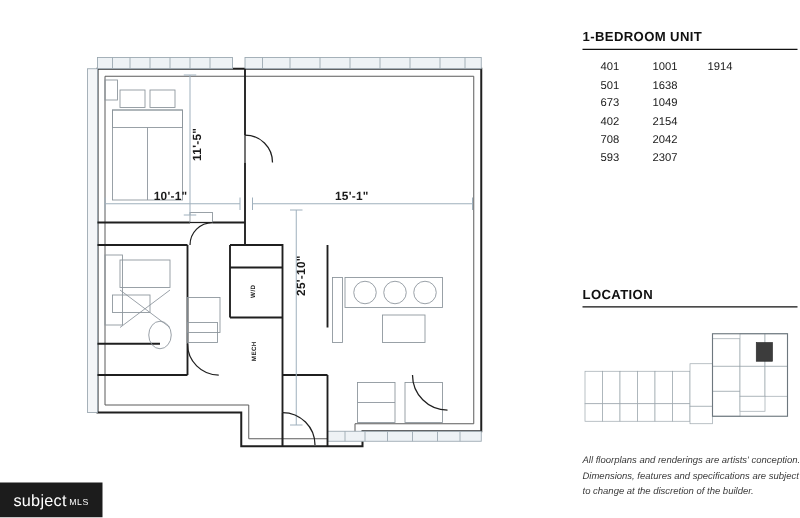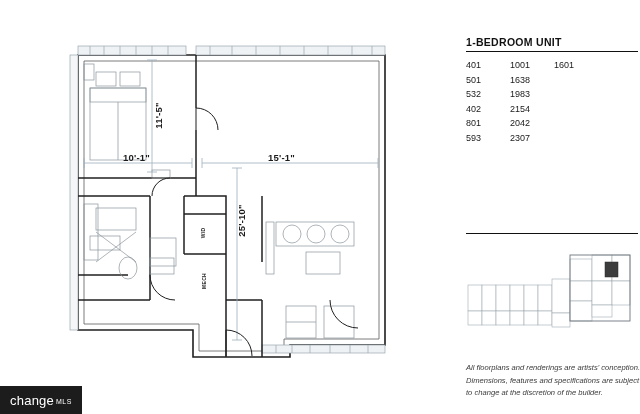--- a/index.html
+++ b/index.html
@@ -77,27 +77,28 @@
   }
   .panel-rule {
     height: 1px;
     background: #111;
     margin-top: 3px;
     margin-bottom: 7px;
   }
   #unit-block {
     position: absolute;
     left: 4px;
-    top: 36px;
+    top: 24px;
     width: 172px;
   }
   #unit-grid {
     display: grid;
     grid-template-columns: 44px 44px 44px;
     row-gap: 1.5px;
+    text-align: center;
   }
   .unit-num {
     font-size: 9px;
     color: #1a1a1a;
     font-family: "Liberation Sans", sans-serif;
     line-height: 13px;
   }
 
   #location-block {
     position: absolute;
@@ -303,45 +304,46 @@
   </div>
 
   <div id="right-panel">
 
     <div id="unit-block">
       <div class="panel-title">1-BEDROOM UNIT</div>
       <div class="panel-rule"></div>
       <div id="unit-grid">
         <div class="unit-num">401</div>
         <div class="unit-num">1001</div>
-        <div class="unit-num">1601</div>
+        <div class="unit-num">1914</div>
 
         <div class="unit-num">501</div>
         <div class="unit-num">1638</div>
         <div class="unit-num"></div>
 
-        <div class="unit-num">532</div>
-        <div class="unit-num">1983</div>
+        <div class="unit-num">673</div>
+        <div class="unit-num">1049</div>
         <div class="unit-num"></div>
 
         <div class="unit-num">402</div>
         <div class="unit-num">2154</div>
         <div class="unit-num"></div>
 
-        <div class="unit-num">801</div>
+        <div class="unit-num">708</div>
         <div class="unit-num">2042</div>
         <div class="unit-num"></div>
 
         <div class="unit-num">593</div>
         <div class="unit-num">2307</div>
         <div class="unit-num"></div>
       </div>
     </div>
 
     <div id="location-block">
+      <div class="panel-title">LOCATION</div>
       <div class="panel-rule"></div>
 
       <div id="keyplan">
         <svg width="172" height="96" viewBox="0 0 172 96">
           <g fill="#ffffff" stroke="#9aa4ab" stroke-width="0.55">
 
             <rect x="2" y="40" width="14" height="26"></rect>
             <rect x="16" y="40" width="14" height="26"></rect>
             <rect x="30" y="40" width="14" height="26"></rect>
             <rect x="44" y="40" width="14" height="26"></rect>
@@ -380,17 +382,17 @@
 
     <div id="disclaimer">
       <div>All floorplans and renderings are artists' conception.</div>
       <div>Dimensions, features and specifications are subject</div>
       <div>to change at the discretion of the builder.</div>
     </div>
   </div>
 
   <div id="logo">
     <div id="logo-text">
-      <span>change</span><span class="sub">MLS</span>
+      <span>subject</span><span class="sub">MLS</span>
     </div>
   </div>
 
 </div>
 
 </body></html>

